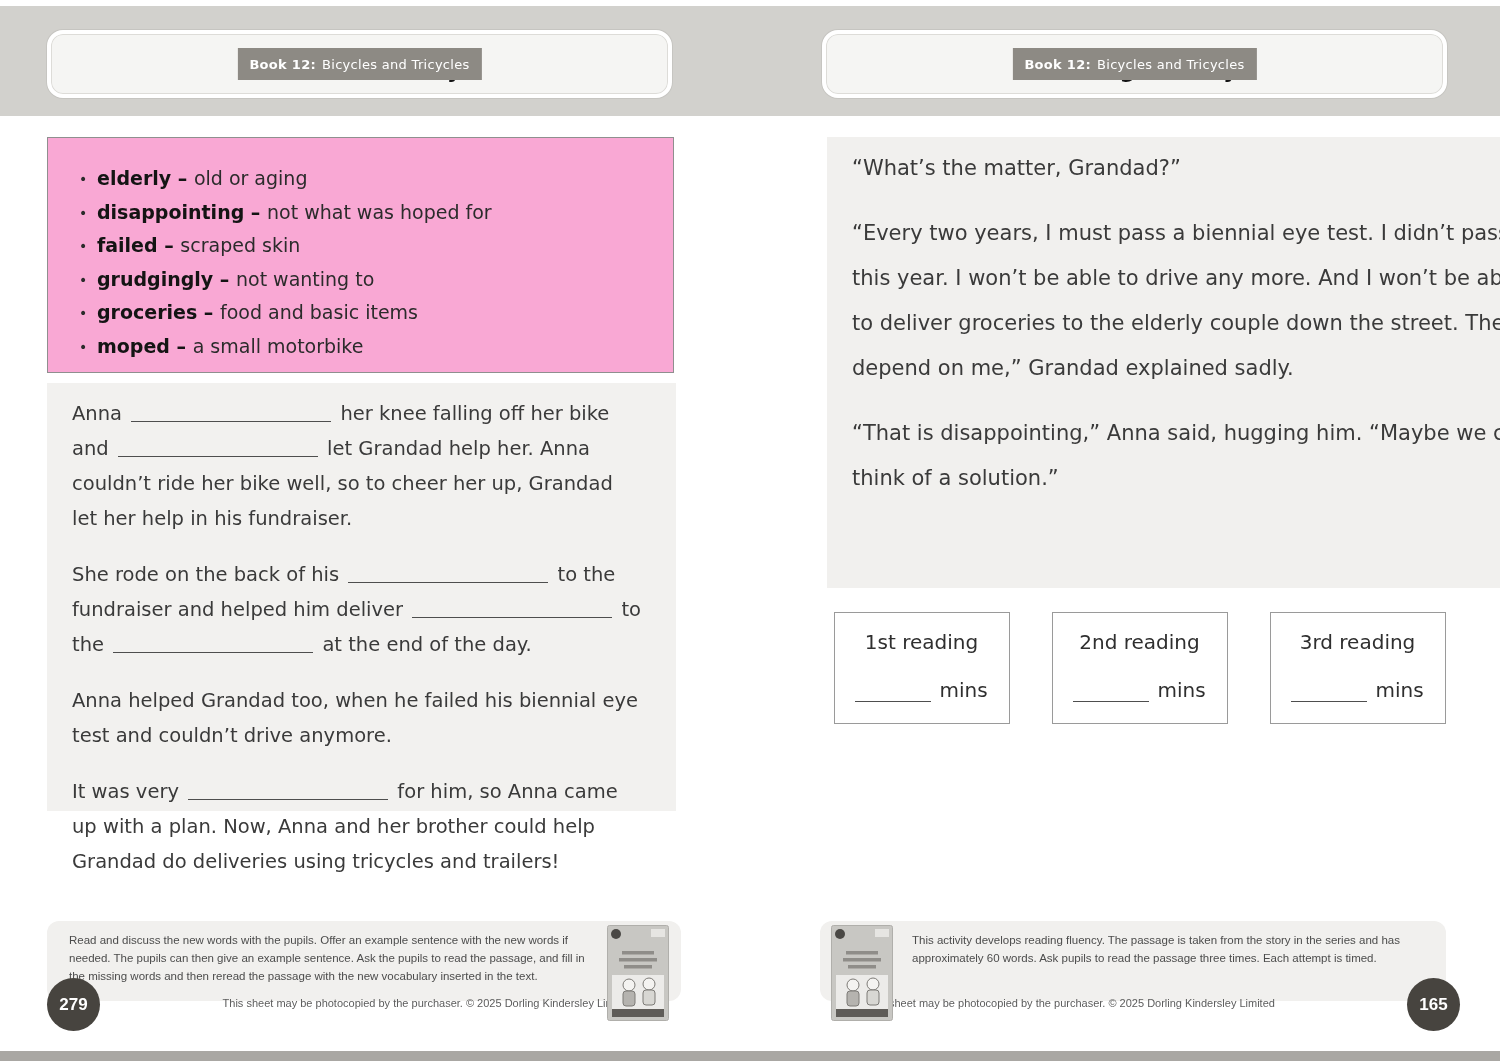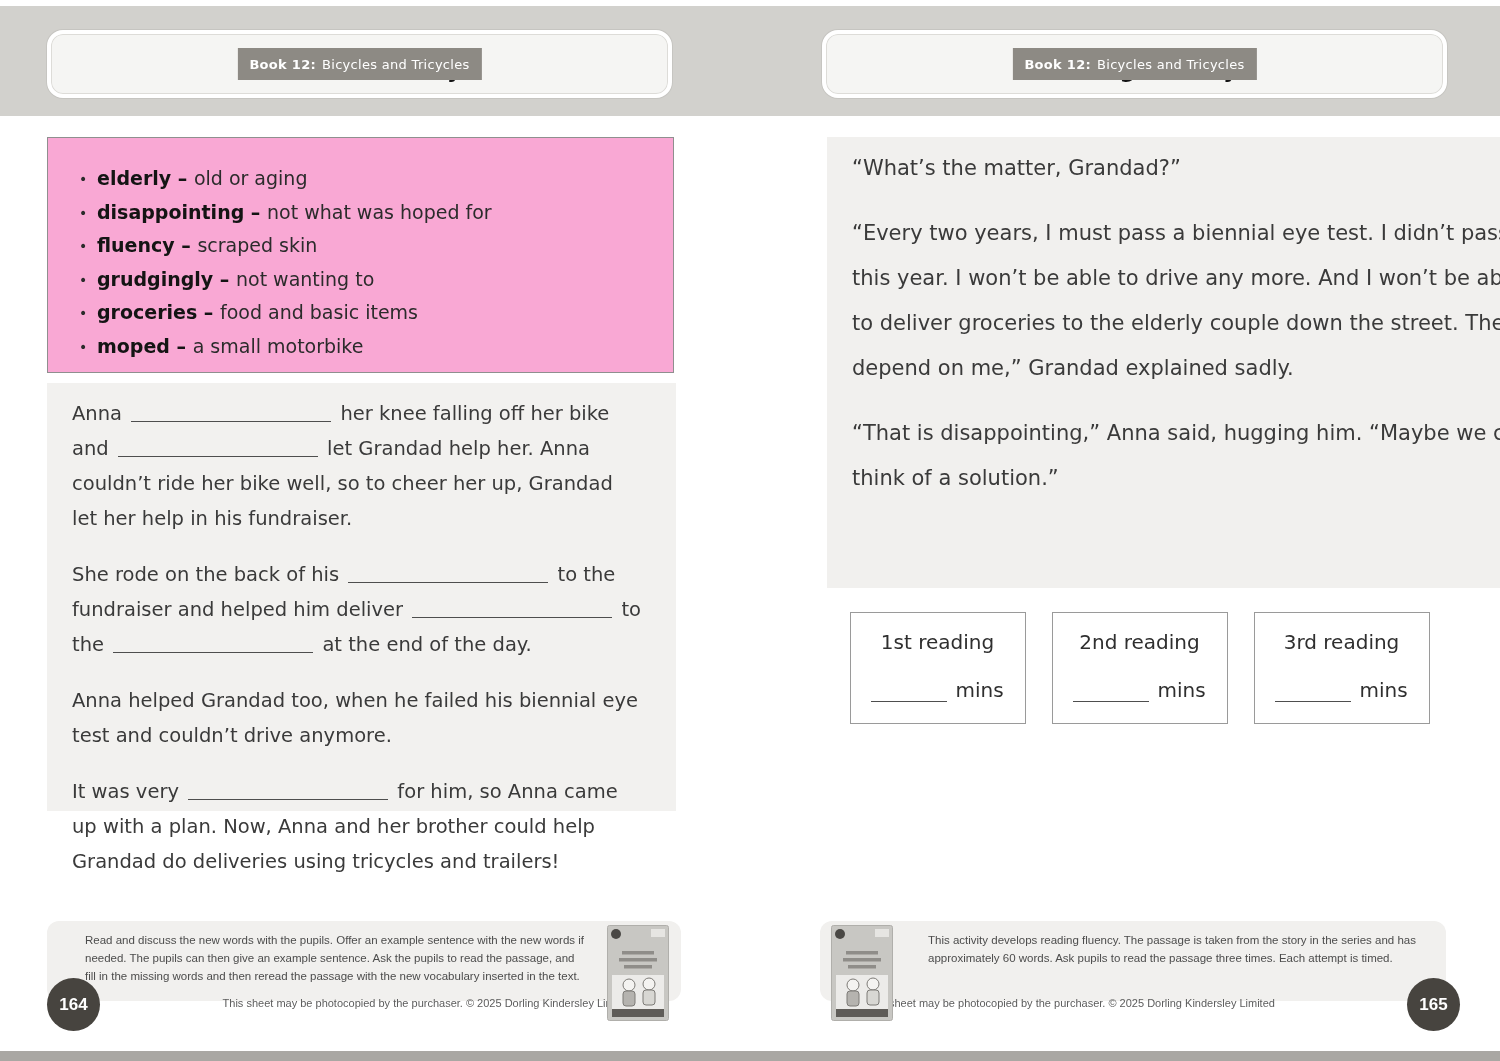--- a/index.html
+++ b/index.html
@@ -53,39 +53,39 @@
 
   
   .reading-box-bg{
     position:absolute;left:827px;top:137px;width:750px;height:451px;
     background:#f1f0ee;box-sizing:border-box;padding:9px 28px 0 25px;
   }
   .rpara{font-size:21px;line-height:45px;color:#3a3a3a;margin:0 0 20px 0;}
 
   .reading-attempts{
     position:absolute;left:825px;top:612px;width:629px;
-    display:flex;justify-content:center;gap:26px;
+    display:flex;justify-content:center;gap:42px;
   }
   .attempt-box{
     width:176px;height:112px;background:#ffffff;border:1px solid #9a9a9a;
     box-sizing:border-box;display:flex;flex-direction:column;align-items:center;
   }
   .attempt-label{font-size:20px;color:#2f2f2f;margin-top:17px;}
   .attempt-line{margin-top:24px;font-size:20px;color:#2f2f2f;display:flex;align-items:flex-end;}
   .mins-blank{display:inline-block;width:76px;height:14px;border-bottom:1.5px solid #4e4e4e;margin-right:8px;}
 
   
   .note-box{
     position:absolute;top:921px;height:80px;background:#f1f0ee;border-radius:12px;
     box-sizing:border-box;
   }
   .note-box.left{left:47px;width:634px;padding:11px 95px 0 22px;}
   .note-box.right{left:820px;width:626px;padding:11px 8px 0 92px;}
   .note-text{
-    font-family:"Liberation Sans",sans-serif;font-size:11.5px;line-height:1.55;color:#4c4c4c;margin-left:16px;
+    font-family:"Liberation Sans",sans-serif;font-size:11.5px;line-height:1.55;color:#4c4c4c;
   }
   .thumb{position:absolute;width:62px;height:96px;top:925px;z-index:6;}
   .thumb.left{left:607px;}
   .thumb.right{left:831px;}
 
   .page-circle{
     position:absolute;top:978px;width:53px;height:53px;border-radius:50%;
     background:#47443f;color:#ffffff;display:flex;align-items:center;justify-content:center;
     font-family:"Liberation Sans",sans-serif;font-weight:bold;font-size:17px;
   }
@@ -109,21 +109,21 @@
     <span class="badge-bold">Book 12:</span>
     <span>Bicycles and Tricycles</span>
   </div>
   <div class="header-title">New vocabulary</div>
 </div>
 
 <div class="vocab-box">
   <div id="vocab-list">
       <div class="vocab-item"><span class="bullet">•</span><b>elderly – </b><span>old or aging</span></div>
       <div class="vocab-item"><span class="bullet">•</span><b>disappointing – </b><span>not what was hoped for</span></div>
-      <div class="vocab-item"><span class="bullet">•</span><b>fluency – </b><span>scraped skin</span></div>
+      <div class="vocab-item"><span class="bullet">•</span><b>failed – </b><span>scraped skin</span></div>
       <div class="vocab-item"><span class="bullet">•</span><b>grudgingly – </b><span>not wanting to</span></div>
       <div class="vocab-item"><span class="bullet">•</span><b>groceries – </b><span>food and basic items</span></div>
       <div class="vocab-item"><span class="bullet">•</span><b>moped – </b><span>a small motorbike</span></div>
     </div>
 </div>
 
 <div class="passage-box">
   <div id="fill-passage">
       <p class="wpara">Anna <span class="blank"></span> her knee falling off her bike and <span class="blank"></span> let Grandad help her. Anna couldn’t ride her bike well, so to cheer her up, Grandad let her help in his fundraiser.</p>
       <p class="wpara">She rode on the back of his <span class="blank"></span> to the fundraiser and helped him deliver <span class="blank"></span> to the <span class="blank"></span> at the end of the day.</p>
@@ -147,21 +147,21 @@
     <rect x="5" y="50" width="52" height="34" fill="#eceleb" opacity="0"></rect>
     <rect x="5" y="50" width="52" height="34" fill="#ecebe9"></rect>
     <circle cx="22" cy="60" r="6" fill="#f4f3f1" stroke="#7d7b77"></circle>
     <rect x="16" y="66" width="12" height="15" rx="3" fill="#b5b3af" stroke="#7d7b77"></rect>
     <circle cx="42" cy="59" r="6" fill="#f4f3f1" stroke="#7d7b77"></circle>
     <rect x="36" y="65" width="12" height="15" rx="3" fill="#d8d7d3" stroke="#7d7b77"></rect>
     <rect x="5" y="84" width="52" height="8" fill="#5f5c58"></rect>
   </svg>
 </div>
 
-<div class="page-circle left">164</div>
+<div class="page-circle left">279</div>
 <div class="copyright left">This sheet may be photocopied by the purchaser. © 2025 Dorling Kindersley Limited</div>
 
 <div class="header-box right">
   <div class="badge">
     <span class="badge-bold">Book 12:</span>
     <span>Bicycles and Tricycles</span>
   </div>
   <div class="header-title">Reading fluency</div>
 </div>
 

